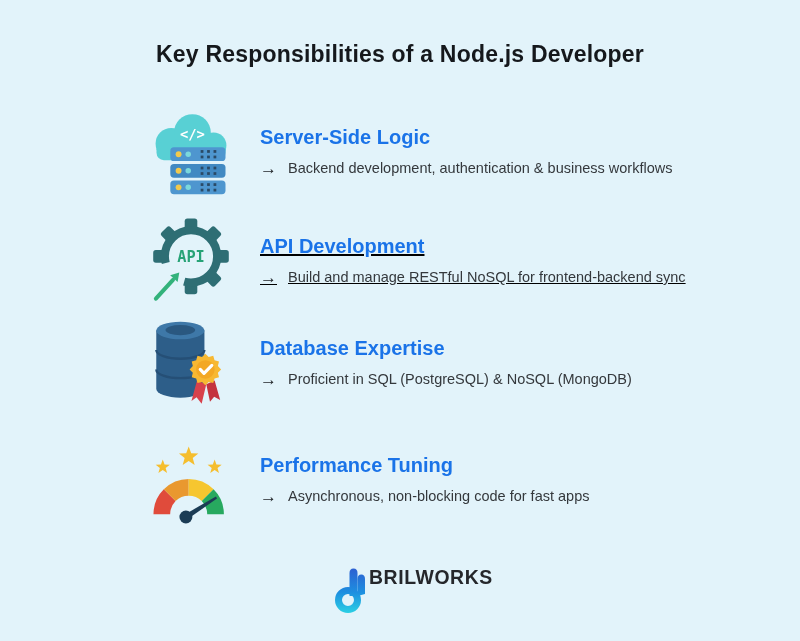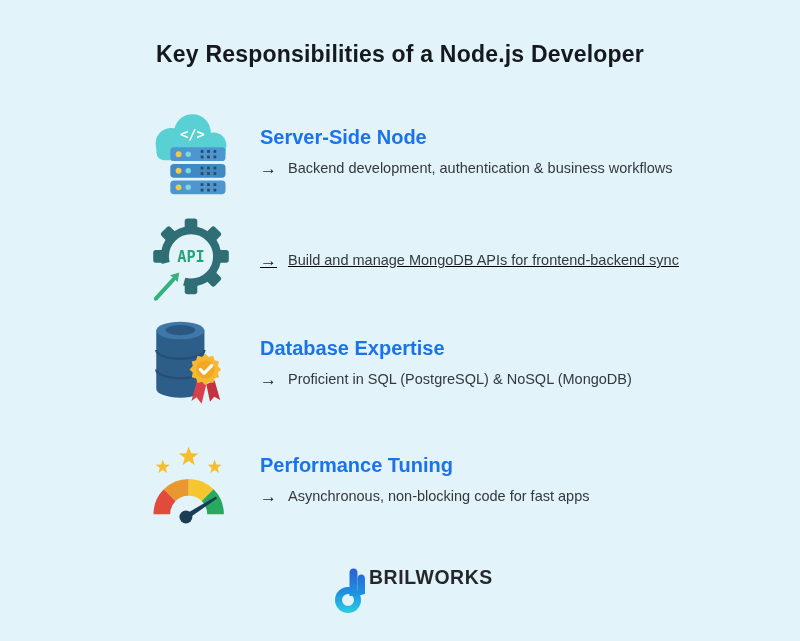--- a/index.html
+++ b/index.html
@@ -127,21 +127,21 @@
           <rect x="58" y="85" width="3" height="3"></rect>
             <rect x="65" y="85" width="3" height="3"></rect>
             <rect x="72" y="85" width="3" height="3"></rect>
           <rect x="58" y="91" width="3" height="3"></rect>
             <rect x="65" y="91" width="3" height="3"></rect>
             <rect x="72" y="91" width="3" height="3"></rect>
         </g>
       </svg>
     </div>
     <div class="item-text">
-      <div class="item-title">Server-Side Node</div>
+      <div class="item-title">Server-Side Logic</div>
       <div class="item-desc">
         <span class="arrow-glyph">→</span>
         <span>Backend development, authentication &amp; business workflows</span>
       </div>
     </div>
   </div>
 
   <div class="item item-2">
     <div class="icon-box">
       <svg width="90" height="92" viewBox="0 0 100 100" aria-hidden="true">
@@ -154,23 +154,24 @@
           <rect x="-7" y="-42" width="14" height="14" rx="3" transform="rotate(270)"></rect>
           <rect x="-7" y="-42" width="14" height="14" rx="3" transform="rotate(315)"></rect>
         </g>
         <circle cx="50" cy="46" r="29" fill="none" stroke="#2E6E74" stroke-width="9" stroke-dasharray="53 30 200"></circle>
         <text x="50" y="52" text-anchor="middle" font-family="DejaVu Sans Mono, monospace" font-weight="bold" font-size="17" fill="#27A377">API</text>
         <line x1="11" y1="93" x2="30" y2="72" stroke="#33B27B" stroke-width="4.5" stroke-linecap="round"></line>
         <polygon points="37,64 35.1,74.4 26.9,67" fill="#33B27B"></polygon>
       </svg>
     </div>
     <div class="item-text">
-      <div class="item-desc">
-        <span class="arrow-glyph">→</span>
-        <span>Build and manage MongoDB APIs for frontend-backend sync</span>
+      <div class="item-title">API Development</div>
+      <div class="item-desc">
+        <span class="arrow-glyph">→</span>
+        <span>Build and manage RESTful NoSQL for frontend-backend sync</span>
       </div>
     </div>
   </div>
 
   <div class="item item-3">
     <div class="icon-box">
       <svg width="88" height="94" viewBox="0 0 95 100" aria-hidden="true">
         <path d="M10,16 L10,79 A26,9.5 0 0 0 62,79 L62,16 Z" fill="#2D5E89"></path>
         <path d="M10,37 A26,9.5 0 0 0 62,37" fill="none" stroke="#254F76" stroke-width="2.5"></path>
         <path d="M10,58 A26,9.5 0 0 0 62,58" fill="none" stroke="#254F76" stroke-width="2.5"></path>

